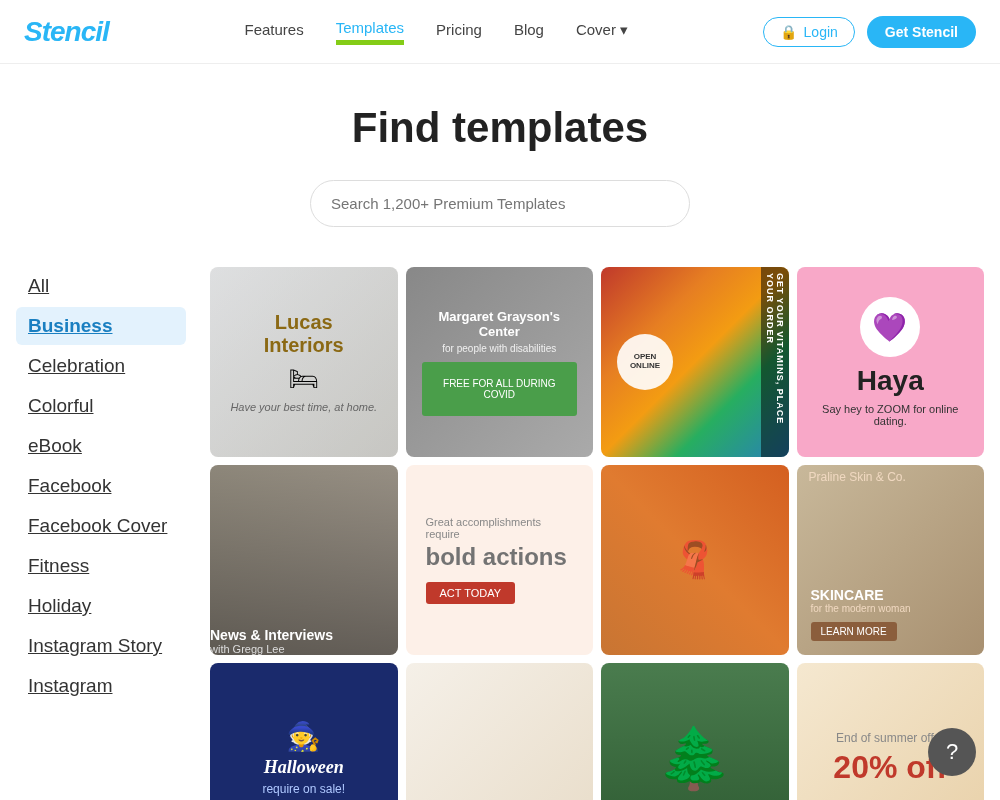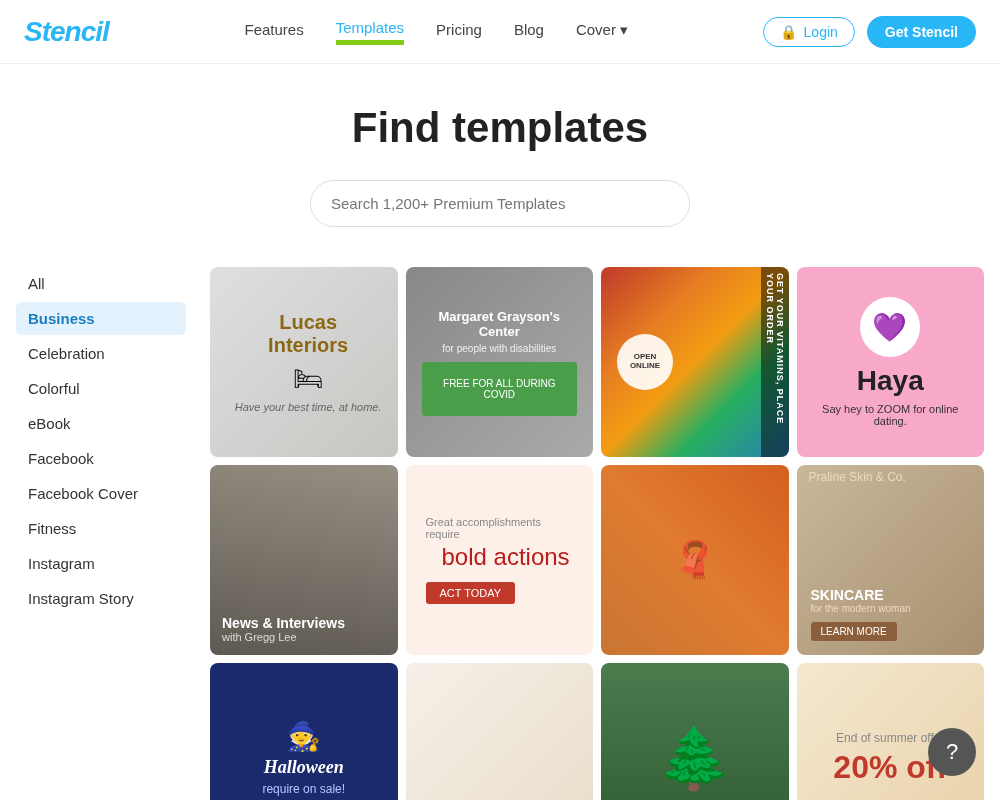--- a/index.html
+++ b/index.html
@@ -108,24 +108,25 @@
     }
 
     
     .sidebar {
       width: 170px;
       flex-shrink: 0;
     }
     .sidebar-item {
       padding: 8px 12px;
       border-radius: 6px;
-      font-size: 15px;
+      font-size: 19px;
       color: #333;
       cursor: pointer;
       margin-bottom: 2px;
+      text-decoration: underline;
     }
     .sidebar-item.active {
       background: #e3f2fd;
       color: #1a7fc1;
       font-weight: 600;
     }
 
     
     .templates-grid {
       flex: 1;
@@ -139,21 +140,21 @@
       cursor: pointer;
       position: relative;
       height: 190px;
     }
 
     
     .card-interior {
       background: linear-gradient(135deg, #f5f0eb 0%, #e8ddd0 100%);
       display: flex;
       flex-direction: column;
-      align-items: flex-end;
+      align-items: center;
       justify-content: center;
       padding: 16px;
       text-align: center;
     }
 
     .card-haya {
       background: #f8a8c8;
       display: flex;
       flex-direction: column;
       align-items: center;
@@ -276,22 +277,23 @@
 
     <div class="sidebar">
       <div class="sidebar-item">All</div>
       <div class="sidebar-item active">Business</div>
       <div class="sidebar-item">Celebration</div>
       <div class="sidebar-item">Colorful</div>
       <div class="sidebar-item">eBook</div>
       <div class="sidebar-item">Facebook</div>
       <div class="sidebar-item">Facebook Cover</div>
       <div class="sidebar-item">Fitness</div>
+      <div class="sidebar-item">Holiday</div>
+      <div class="sidebar-item">Instagram Story</div>
       <div class="sidebar-item">Instagram</div>
-      <div class="sidebar-item">Instagram Story</div>
     </div>
 
     <div class="templates-grid">
 
       <div class="template-card card-interior" style="background: linear-gradient(135deg, #f5f0eb 0%, #e8ddd0 100%);">
         <div style="position:absolute;top:0;left:0;right:0;bottom:0;background:linear-gradient(135deg,#a8b8c8 0%,#7890a0 100%);opacity:0.3;"></div>
         <div style="position:relative;z-index:1;text-align:center;">
           <div style="font-size:20px;font-weight:700;color:#8B6914;">Lucas<br>Interiors</div>
           <div style="font-size:24px;margin:8px 0;">🛏</div>
           <div style="font-size:11px;color:#666;font-style:italic;">Have your best time, at home.</div>
@@ -312,31 +314,31 @@
       </div>
 
       <div class="template-card card-haya">
         <div style="background:#fff;border-radius:50%;width:60px;height:60px;display:flex;align-items:center;justify-content:center;margin-bottom:8px;">
           <span style="font-size:28px;">💜</span>
         </div>
         <div style="font-size:28px;font-weight:700;color:#222;">Haya</div>
         <div style="font-size:11px;color:#333;text-align:center;margin-top:6px;">Say hey to ZOOM for online dating.</div>
       </div>
 
-      <div class="template-card" style="background:linear-gradient(135deg,#b0a898 0%,#c8bdb0 100%);display:flex;flex-direction:column;justify-content:flex-end;padding:12px;position:relative;">
+      <div class="template-card" style="background:linear-gradient(135deg,#b0a898 0%,#c8bdb0 100%);display:flex;flex-direction:column;justify-content:flex-end;position:relative;">
         <div style="position:absolute;top:0;left:0;right:0;bottom:0;background:linear-gradient(to bottom,rgba(0,0,0,0.2),rgba(0,0,0,0.5));"></div>
         <div style="position:relative;z-index:1;">
           <div style="font-size:14px;font-weight:700;color:#fff;">News &amp; Interviews</div>
           <div style="font-size:11px;color:#ddd;">with Gregg Lee</div>
         </div>
       </div>
 
       <div class="template-card card-bold">
         <div style="font-size:11px;color:#888;margin-bottom:4px;">Great accomplishments require</div>
-        <div style="font-size:24px;font-weight:400;color:#b91c1c;line-height:1.1;margin-left:16px;">bold actions</div>
+        <div style="font-size:24px;font-weight:700;color:#737373;line-height:1.1;">bold actions</div>
         <button style="margin-top:12px;background:#c0392b;color:#fff;border:none;padding:5px 14px;border-radius:3px;font-size:11px;cursor:pointer;">ACT TODAY</button>
       </div>
 
       <div class="template-card" style="background:linear-gradient(45deg,#c87533 0%,#e07b30 50%,#d45f20 100%);display:flex;align-items:center;justify-content:center;">
         <div style="color:rgba(255,255,255,0.7);font-size:36px;">🧣</div>
       </div>
 
       <div class="template-card card-skincare" style="background:linear-gradient(135deg,#c8b89a 0%,#a89070 100%);display:flex;flex-direction:column;align-items:flex-start;justify-content:flex-end;padding:14px;">
         <div style="font-size:12px;color:#f0d8c0;position:absolute;top:5px;left:12px;">Praline Skin &amp; Co.</div>
         <div style="font-size:14px;font-weight:700;color:#fff;">SKINCARE</div>

